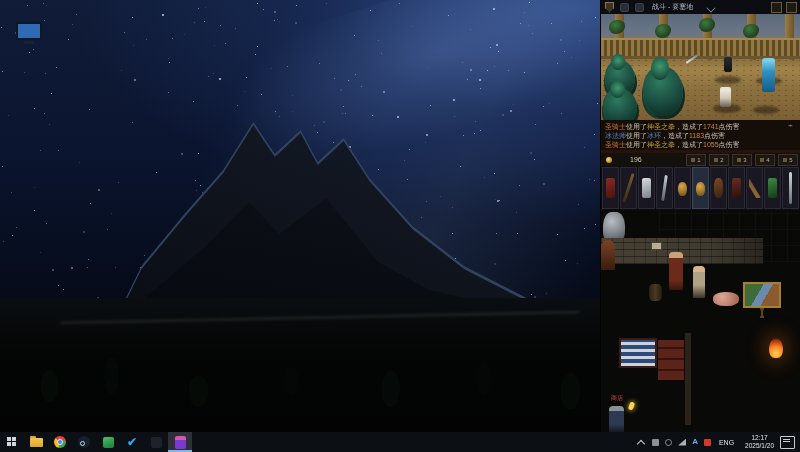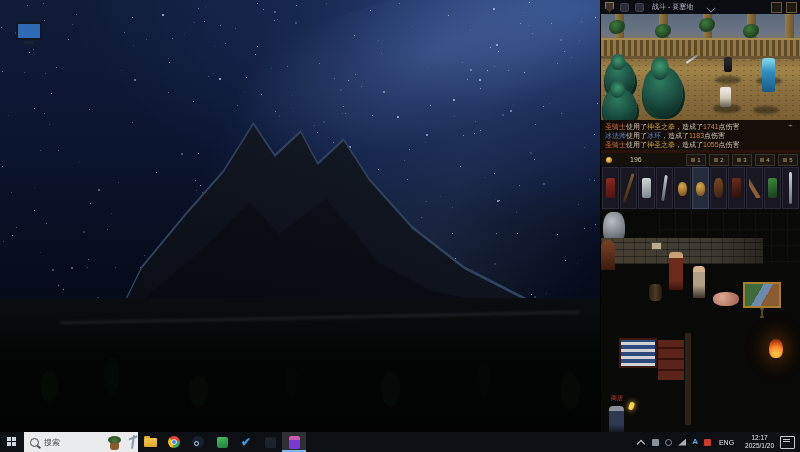--- a/index.html
+++ b/index.html
@@ -628,29 +628,20 @@
 
   <div id="taskbar">
     <div id="start">
       <div class="winlogo">
           <div></div>
           <div></div>
           <div></div>
           <div></div>
         </div>
     </div>
-    <div id="searchbox">
-      <div class="mag"></div>
-      <div id="search-text">搜索</div>
-      <div id="search-art">
-        <div class="plant"></div>
-        <div class="pot"></div>
-        <div class="branch"></div>
-      </div>
-    </div>
     <div class="app">
         <div class="ic-folder"></div>
       </div>
     <div class="app">
         <div class="ic-chrome"></div>
       </div>
     <div class="app">
         <div class="ic-steam"></div>
       </div>
     <div class="app">

